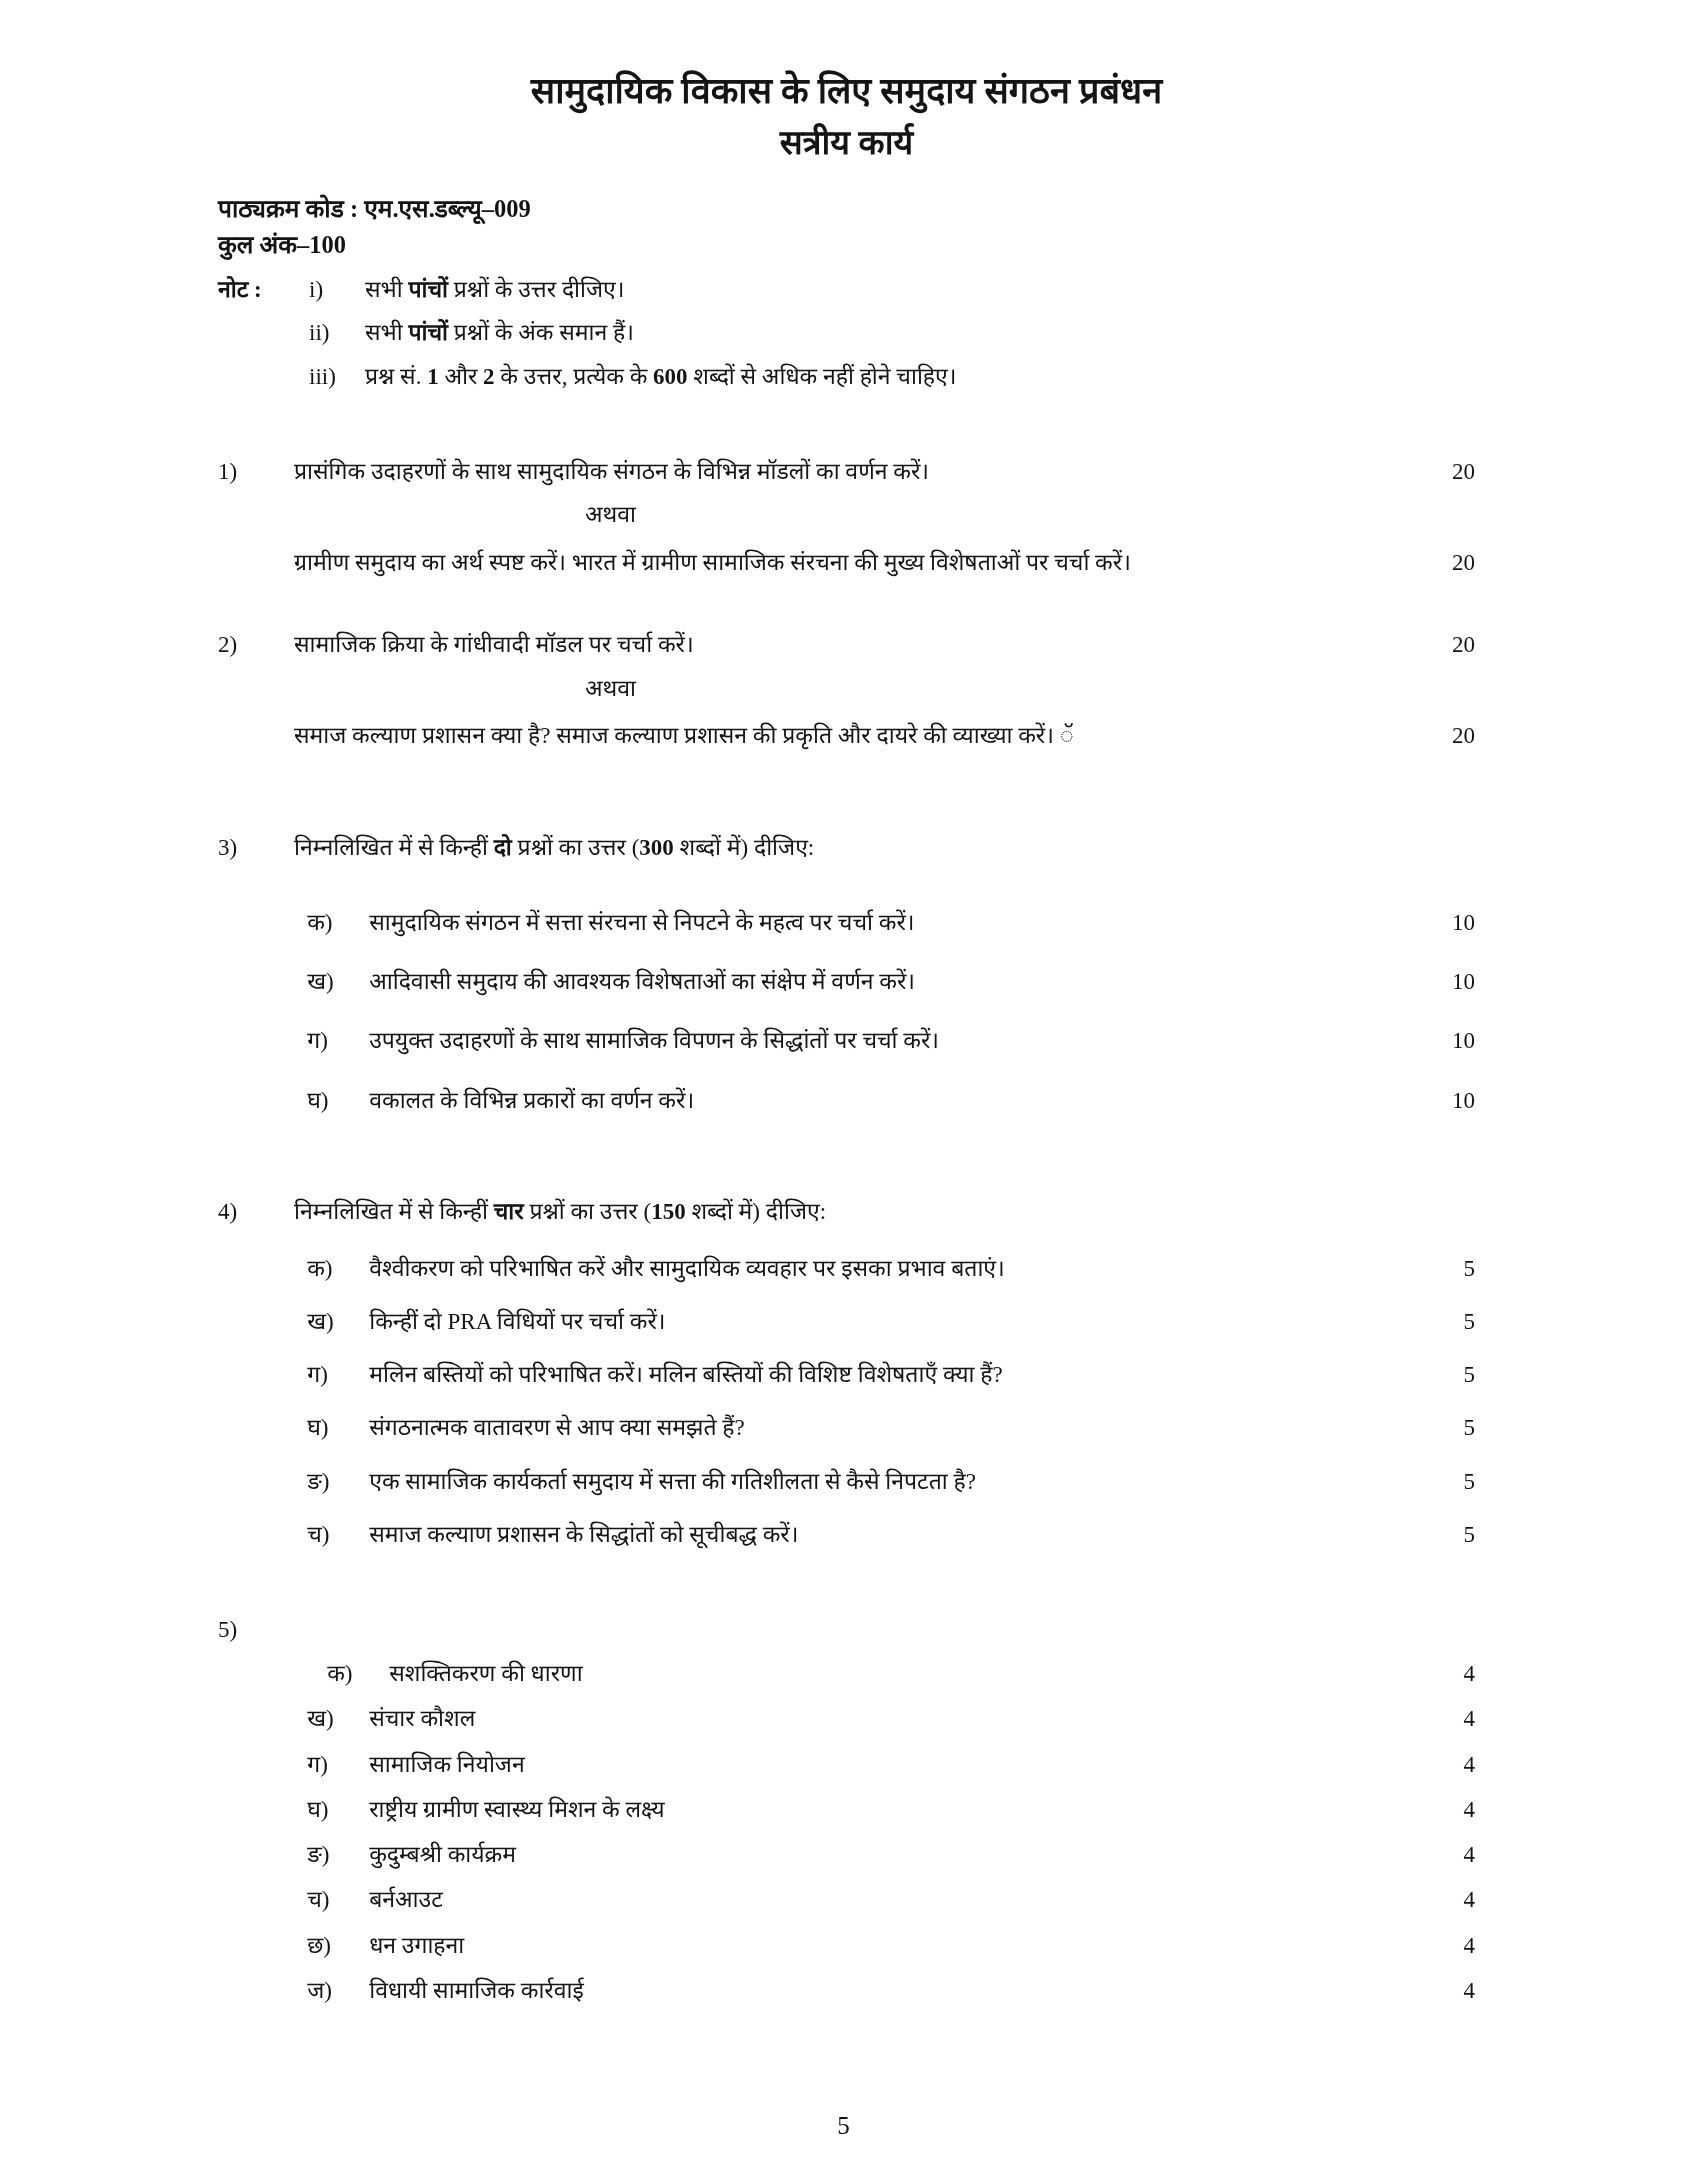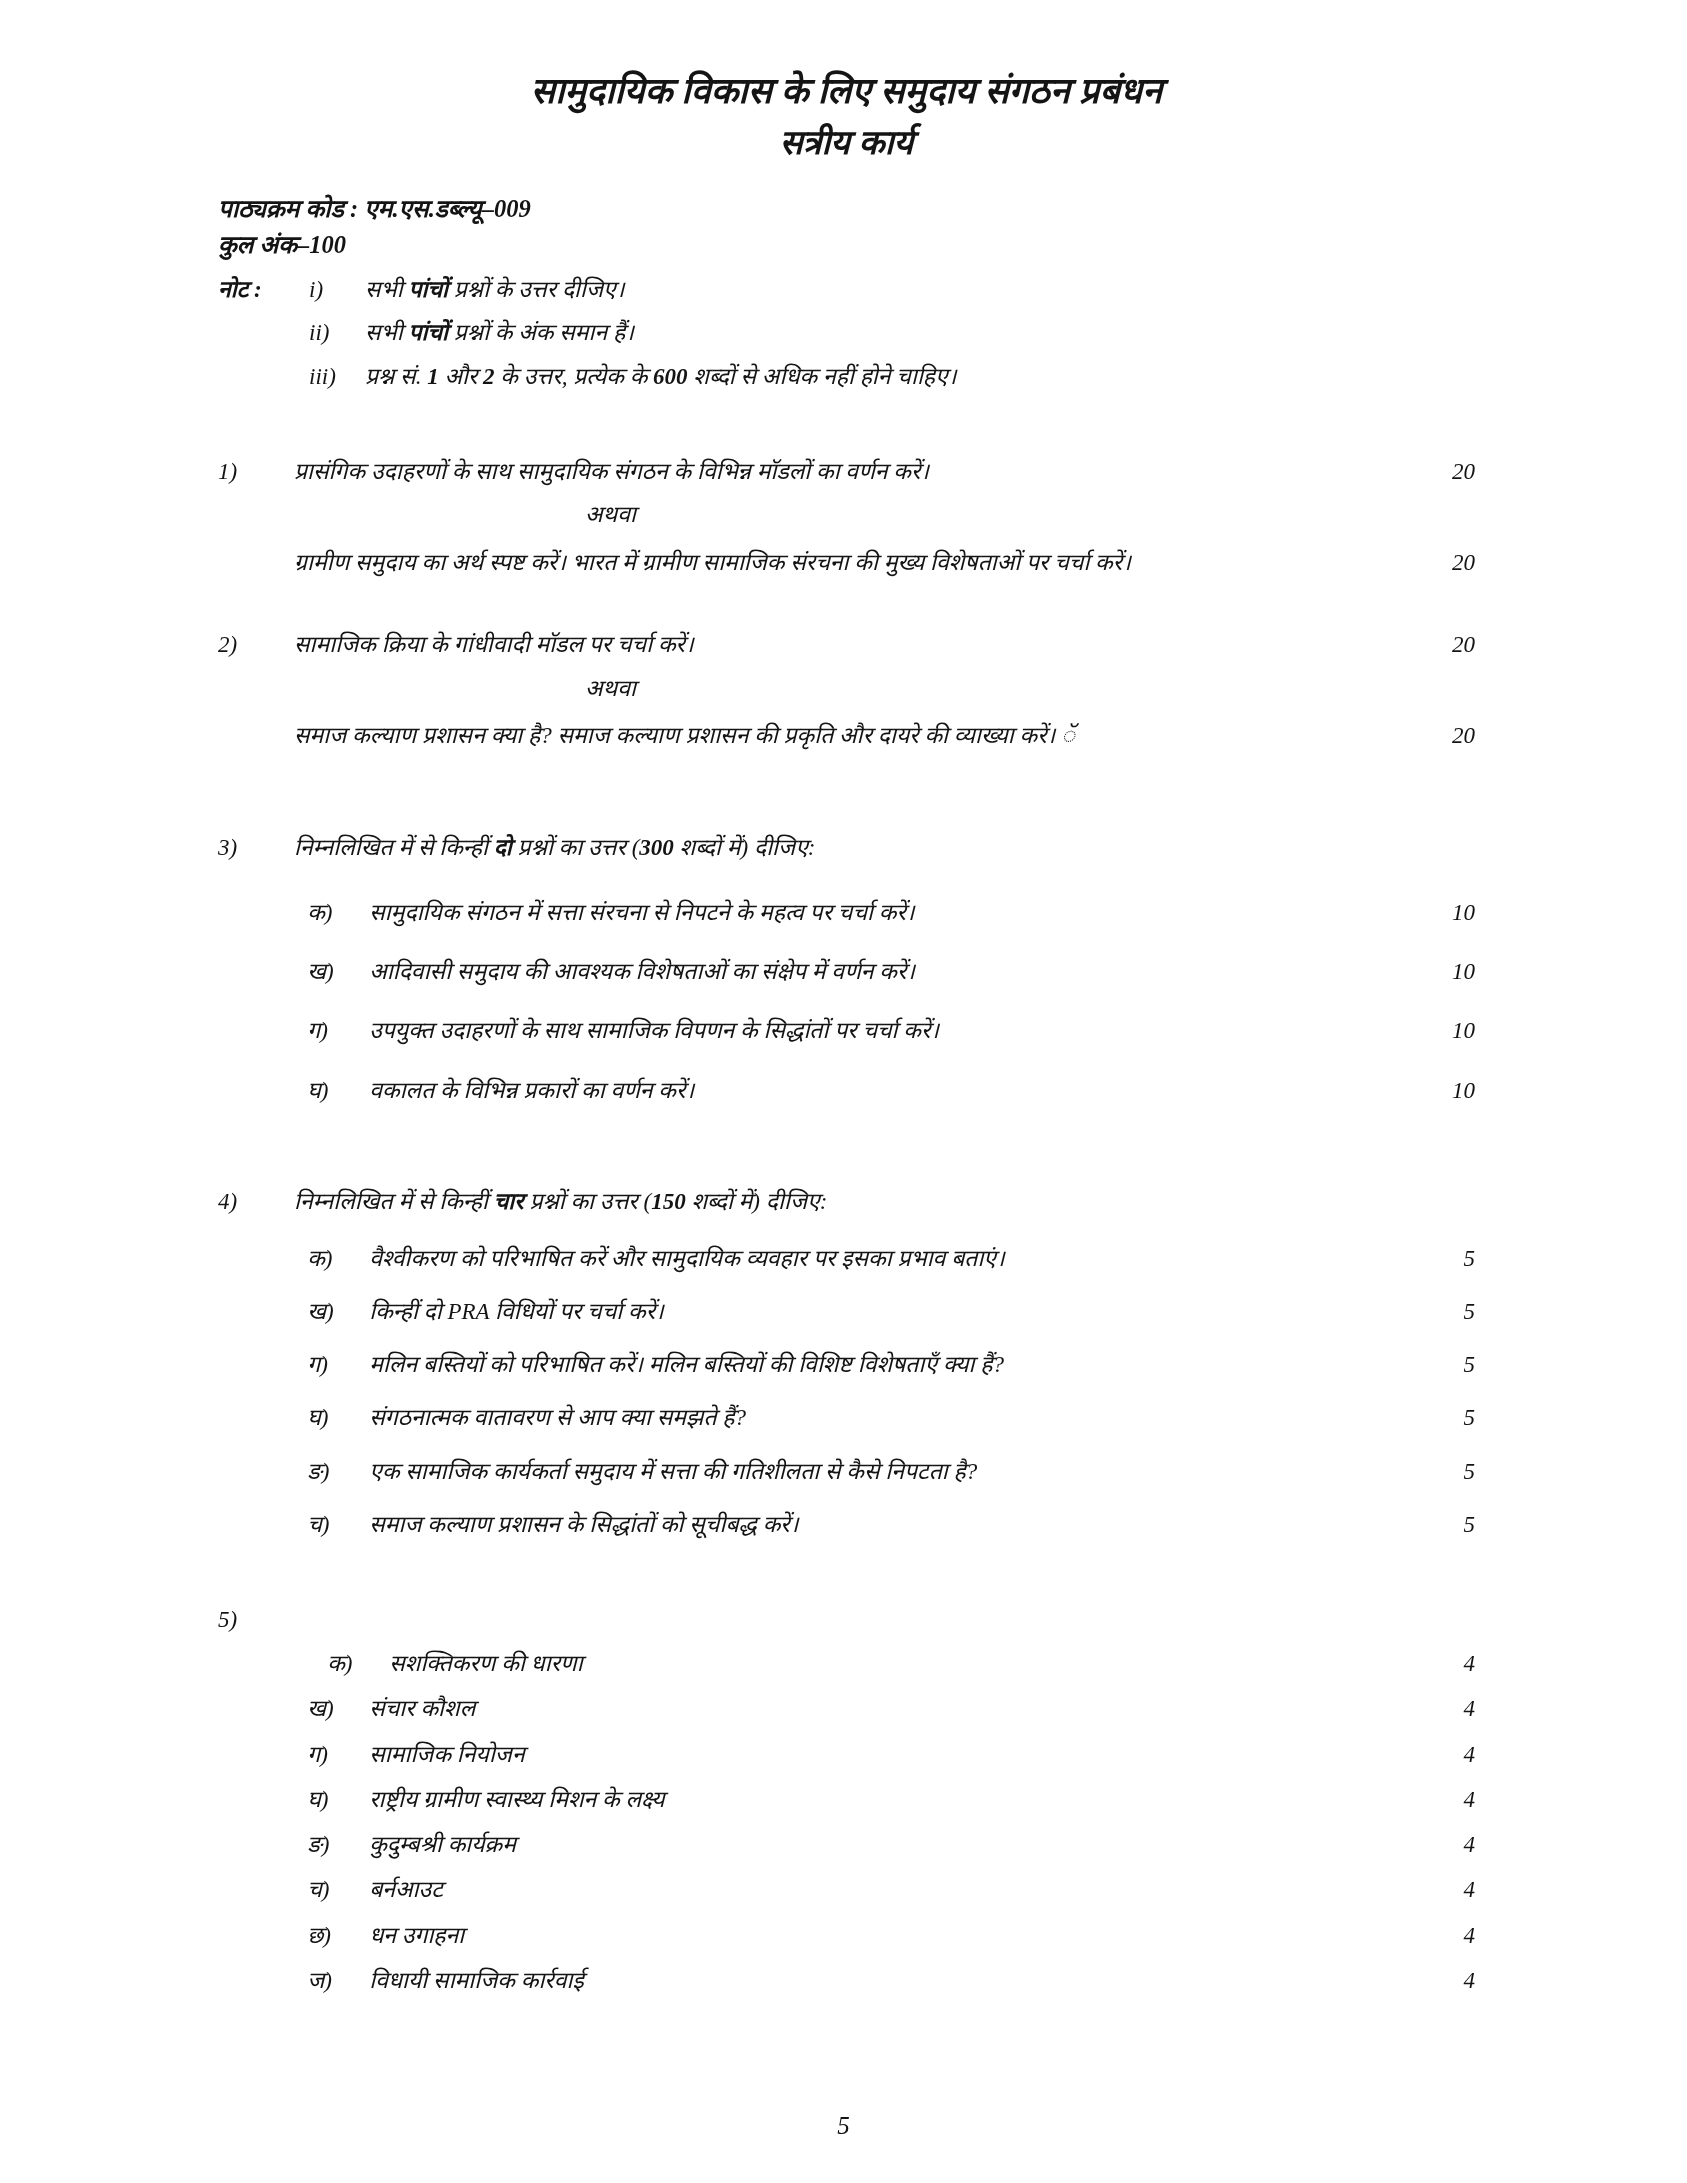--- a/index.html
+++ b/index.html
@@ -13,21 +13,20 @@
     font-size: 23px;
     line-height: 1.42;
   }
   .page {
     position: relative;
     width: 1687px;
     height: 2183px;
     background: #ffffff;
     padding: 69px 212px 0 218px;
     overflow: hidden;
-    font-style: italic;
   }
   .doc-header { text-align: center; }
   .title   { font-size: 36px; font-weight: bold; line-height: 1.25; }
   .subtitle{ font-size: 34px; font-weight: bold; line-height: 1.25; margin-top: 8px; }
   .meta {
     text-align: left;
     margin-top: 26.5px;
     font-weight: bold;
     font-size: 24.5px;
     line-height: 1.45;
@@ -53,21 +52,21 @@
   .q-marks{ width: 66px; flex: none; text-align: right; }
 
   .alt-row { margin-top: 4px; }
   .alt-row + .q-row { margin-top: 14.6px; }
   .alt-row .q-body { padding-left: 291px; }
 
   .sub-row .q-body { padding-left: 13.2px; }
   .sub-label { display: inline-block; width: 62px; }
 
   .q-3 .sub-row { margin-top: 26.5px; }
-  .q-3 .main-row + .sub-row { margin-top: 33px; }
+  .q-3 .main-row + .sub-row { margin-top: 43px; }
   .q-4 .sub-row { margin-top: 20.5px; }
   .q-4 .main-row + .sub-row { margin-top: 24px; }
   .q-5 .sub-row { margin-top: 12.6px; }
   .q-5 .main-row + .sub-row { margin-top: 11.2px; gap: 20px; }
 
   .doc-footer {
     position: absolute;
     left: 0; right: 0; bottom: 40px;
     text-align: center;
     font-size: 25px;

